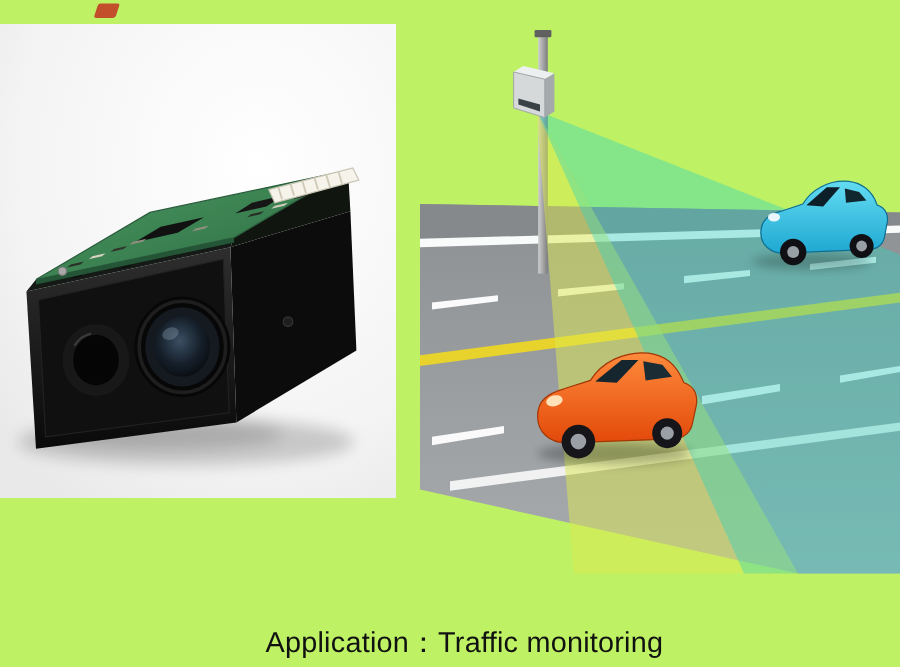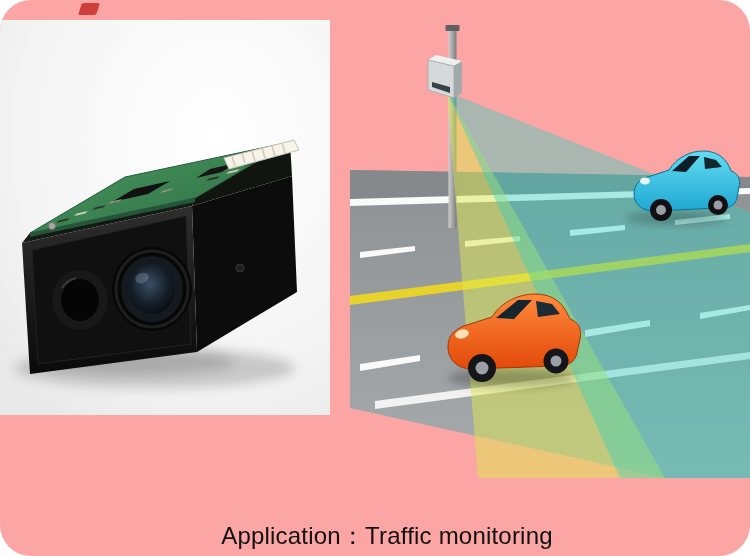--- a/index.html
+++ b/index.html
@@ -1,18 +1,18 @@
 <!DOCTYPE html>
 <html><head>
 <meta charset="utf-8">
 <style>
   html,body{margin:0;padding:0;background:#ffffff;}
   .page{
-    position:relative;width:750px;height:556px;background:#fca5a5;
-    overflow:hidden;font-family:"Liberation Sans",sans-serif;border-radius:31px;
+    position:relative;width:750px;height:556px;background:#bef264;
+    overflow:hidden;font-family:"Liberation Sans",sans-serif;
   }
   .photo-area{position:absolute;left:0;top:0;width:330px;height:420px;}
   .illustration-area{position:absolute;left:320px;top:0;width:430px;height:480px;}
   .photo-area svg,.illustration-area svg{display:block;width:100%;height:100%;}
   .caption{
     position:absolute;left:0;right:0;top:518px;height:36px;line-height:36px;
     text-align:center;font-size:24px;color:#111111;letter-spacing:.2px;
     transform:translateX(12px);
   }
   .watermark{

